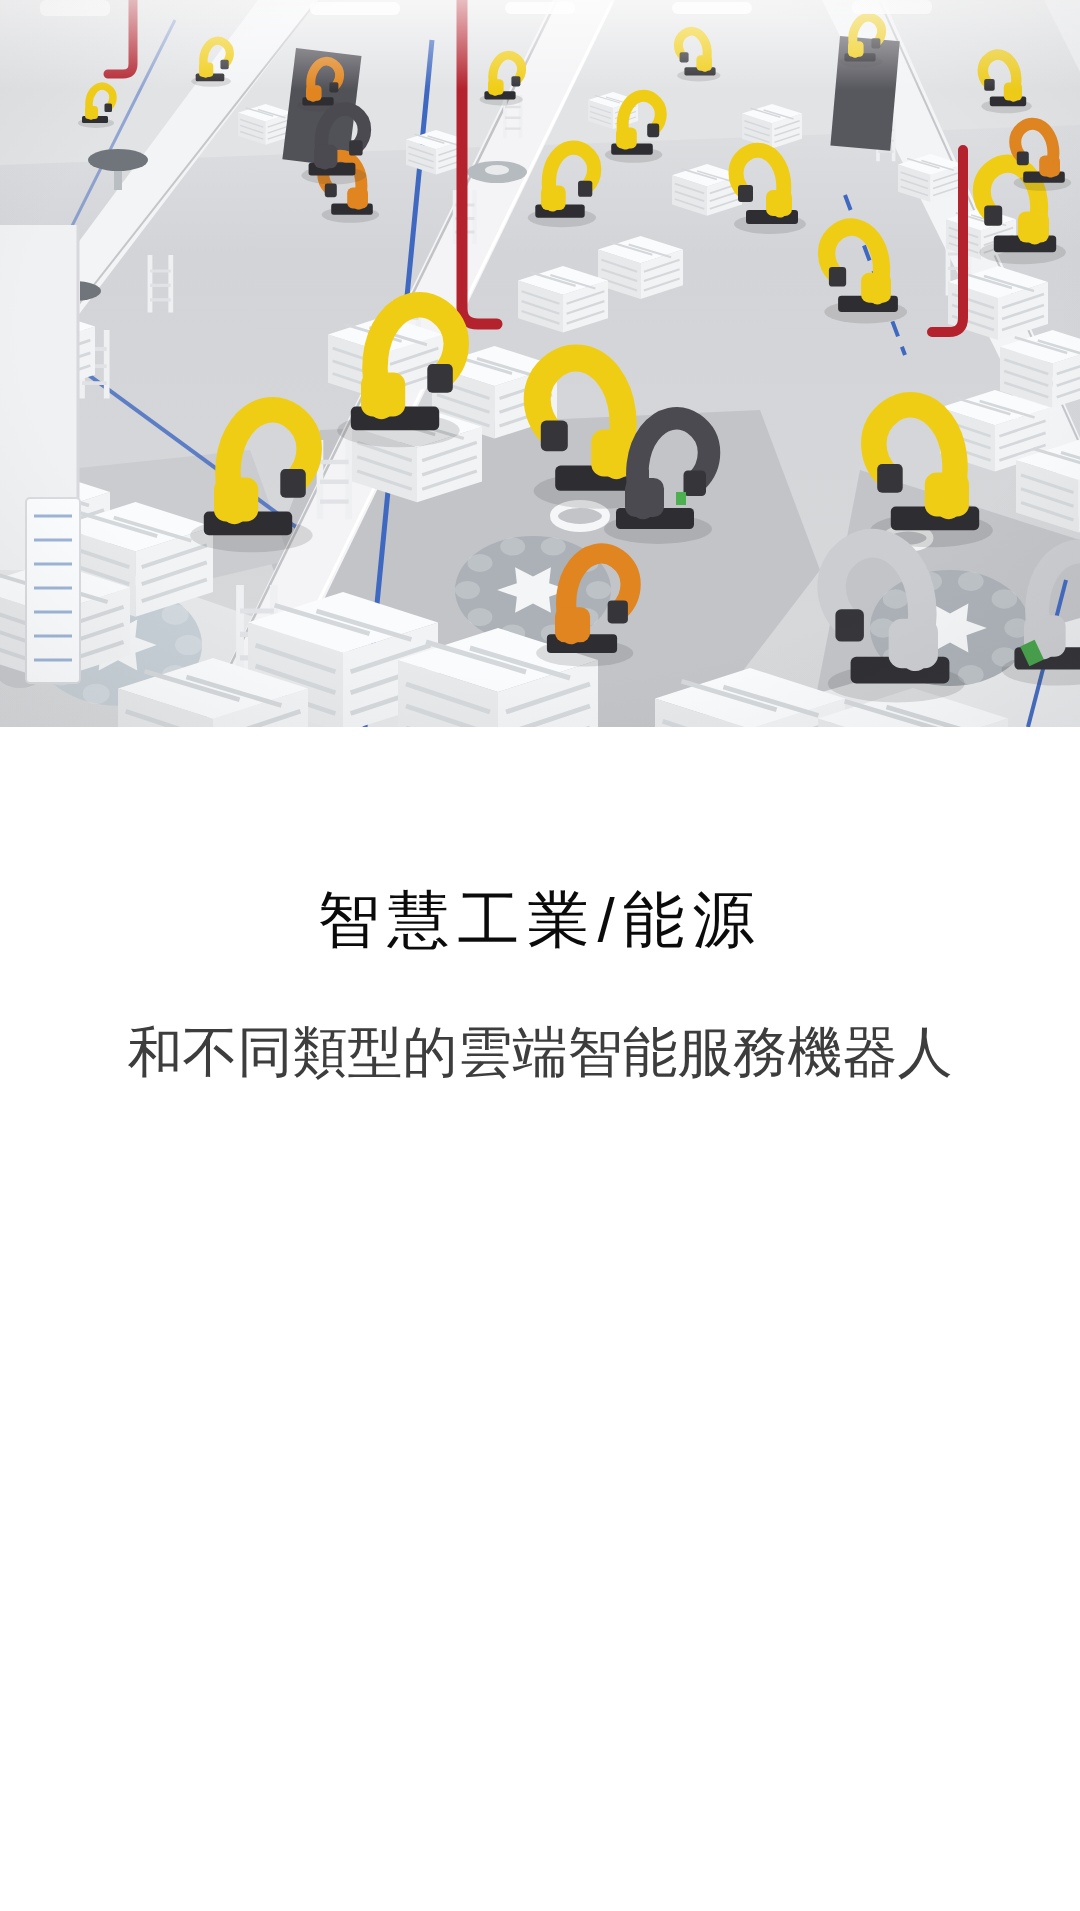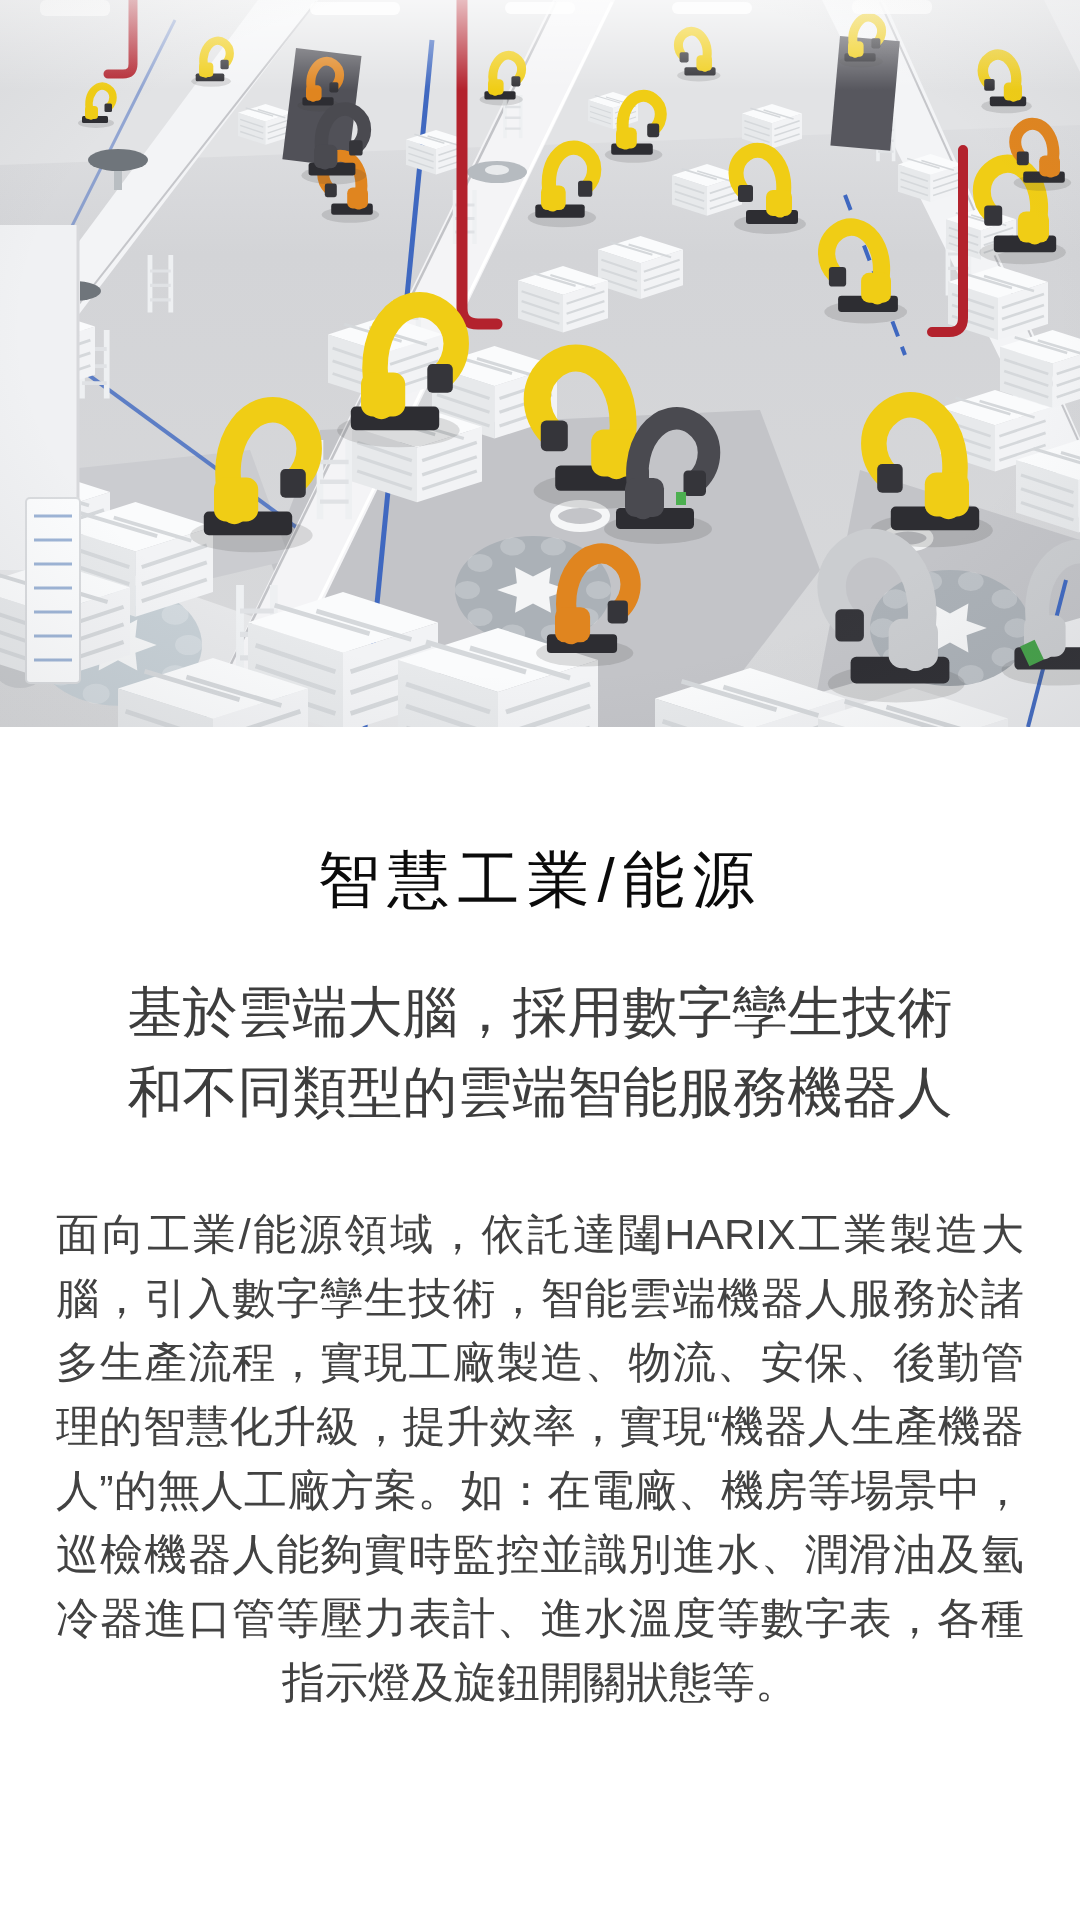--- a/index.html
+++ b/index.html
@@ -4,21 +4,21 @@
 <style>
   html,body{margin:0;padding:0;background:#ffffff;}
   .page{
     width:1080px;height:1911px;position:relative;overflow:hidden;
     background:#ffffff;
     font-family:"Liberation Sans","DejaVu Sans",sans-serif;
   }
   .hero{margin:0;width:1080px;height:727px;background:var(--floor,#d6d7d9);}
   .hero svg{display:block;width:1080px;height:727px;}
 
-  .content{padding:118px 56px 0 56px;}
+  .content{padding:118px 56px 0 56px;margin-top:40px;}
   .title{
     margin:0;text-align:center;
     font-size:62px;line-height:1.12;font-weight:500;
     letter-spacing:8px;color:#0b0b0b;
   }
   .subtitle{
     margin:58px auto 0 auto;max-width:940px;
     text-align:center;font-size:55px;line-height:80px;
     font-weight:400;color:#3d3d3d;
   }
@@ -268,20 +268,18 @@
 
       <rect width="1080" height="90" fill="url(#hazeTop)"></rect>
       <rect width="1080" height="727" fill="url(#vignette)"></rect>
     </svg>
   </figure>
 
   <main class="content">
     <h1 class="title">智慧工業/能源</h1>
 
     <div class="subtitle">
-      <div>基於雲端大腦，採用數字孿生技術</div>
       <div>和不同類型的雲端智能服務機器人</div>
     </div>
 
-    <p class="body-text">面向工業/能源領域，依託達闥HARIX工業製造大腦，引入數字孿生技術，智能雲端機器人服務於諸多生產流程，實現工廠製造、物流、安保、後勤管理的智慧化升級，提升效率，實現“機器人生產機器人”的無人工廠方案。如：在電廠、機房等場景中，巡檢機器人能夠實時監控並識別進水、潤滑油及氫冷器進口管等壓力表計、進水溫度等數字表，各種指示燈及旋鈕開關狀態等。</p>
   </main>
 
 </div>
 
 </body></html>

